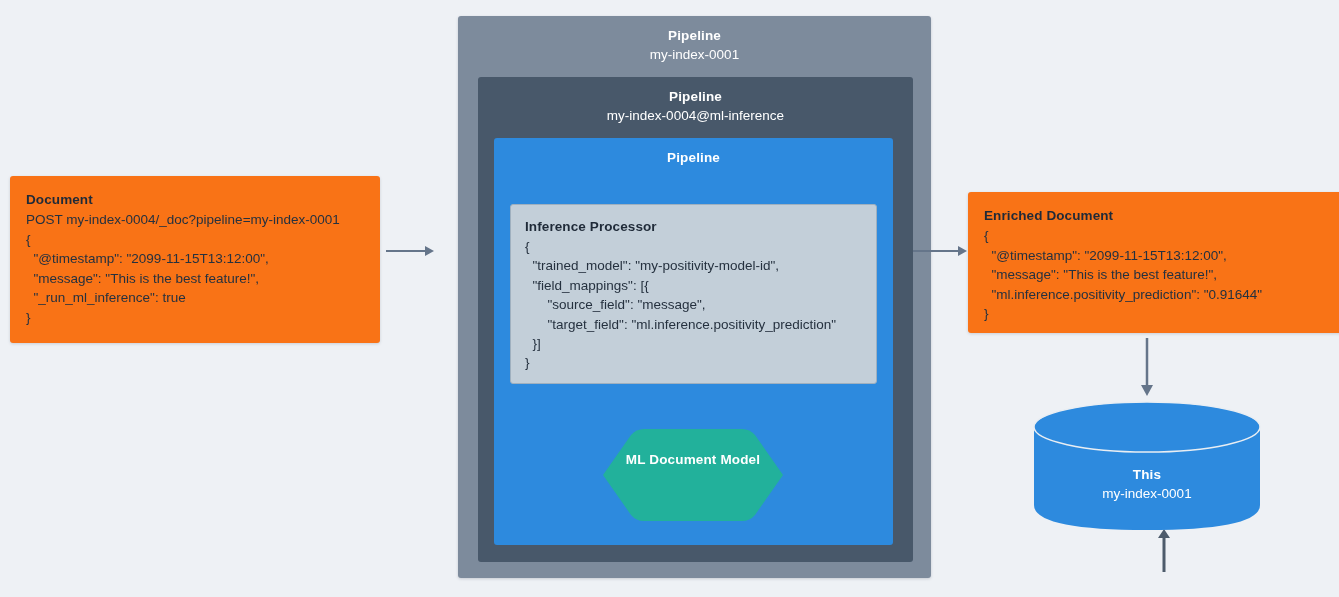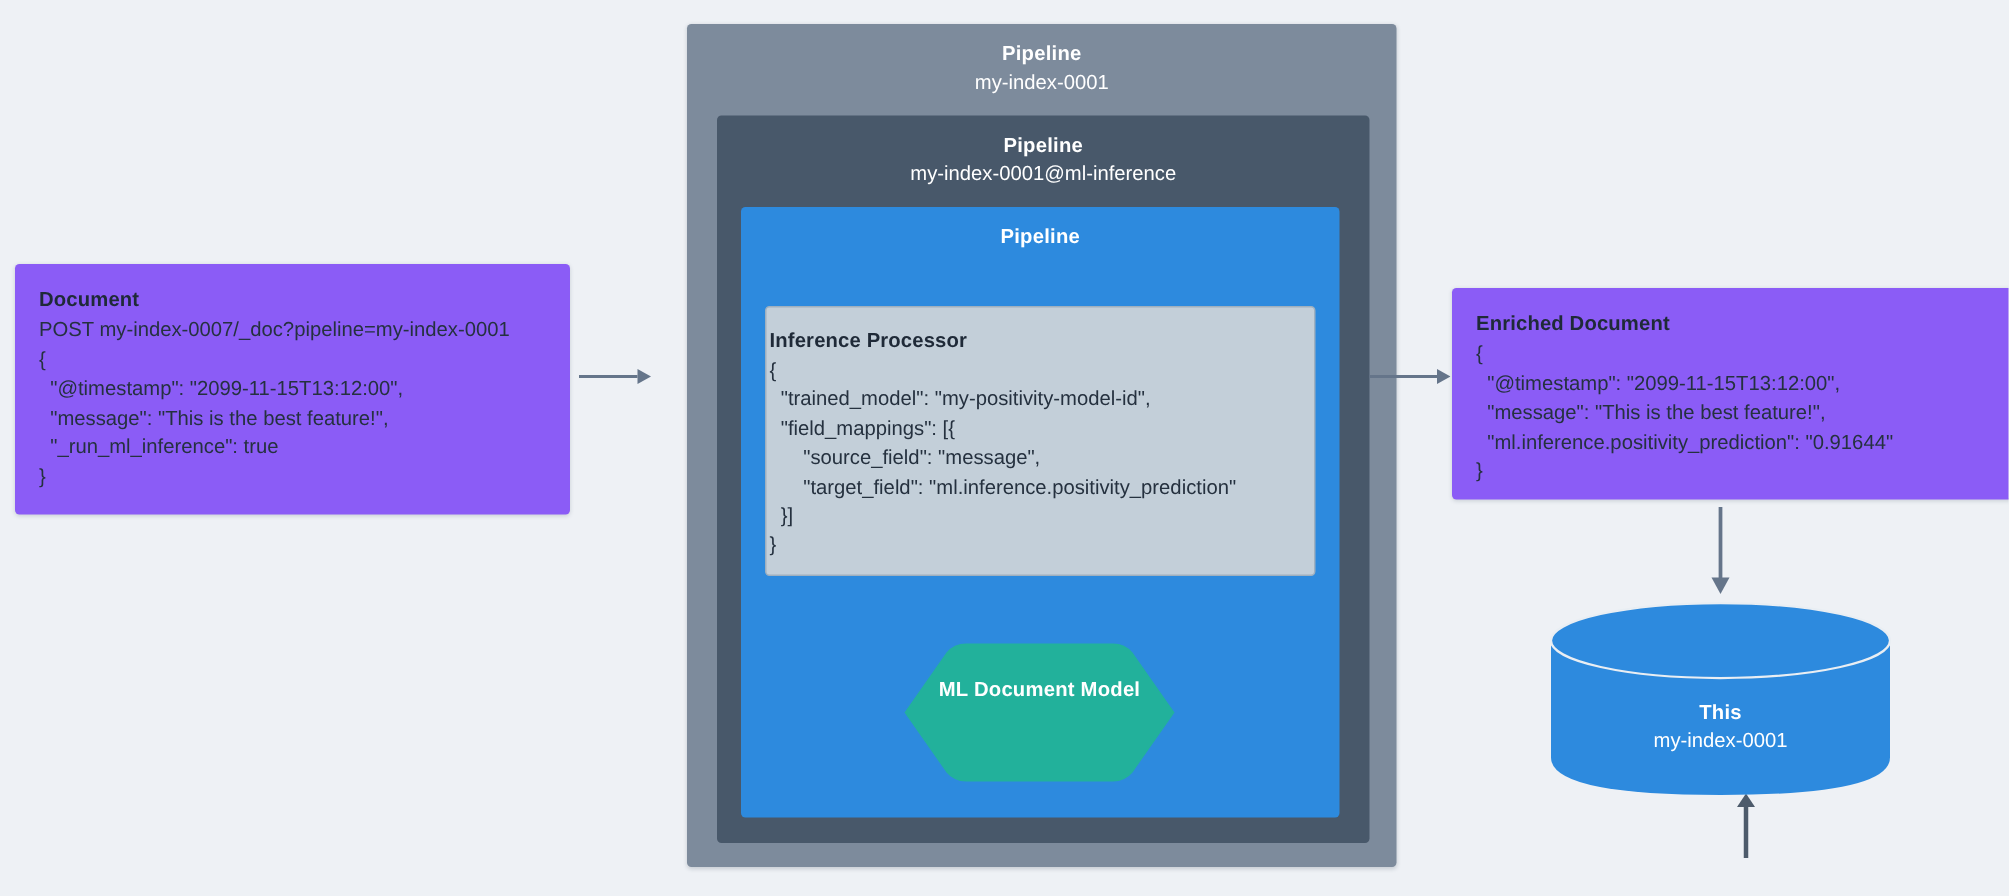--- a/index.html
+++ b/index.html
@@ -18,21 +18,21 @@
   }
 
   .canvas {
     position: absolute;
     inset: 0;
   }
 
   
   .doc-card {
     position: absolute;
-    background: #8b5cf6;
+    background: #f97316;
     border-radius: 3px;
     box-shadow: 0 1px 3px rgba(40, 55, 75, 0.18);
     box-sizing: border-box;
     padding: 14px 16px 16px 16px;
   }
   .doc-card .card-title {
     font-weight: bold;
     font-size: 13.5px;
     line-height: 20px;
     color: #1f2a38;
@@ -108,21 +108,21 @@
   #inference-processor {
     position: absolute;
     left: 16px;
     top: 66px;
     width: 367px;
     height: 180px;
     box-sizing: border-box;
     background: #c3cfd9;
     border: 1px solid #9fb0bf;
     border-radius: 3px;
-    padding: 12px 2px;
+    padding: 12px 14px;
   }
   #inference-processor .card-title {
     font-weight: bold;
     font-size: 13.5px;
     line-height: 20px;
     color: #1f2a38;
     letter-spacing: 0.1px;
   }
   #inference-processor .code-line {
     font-size: 13.5px;
@@ -211,21 +211,21 @@
   #arrow-enriched-to-index { left: 1138px; top: 338px; width: 18px; height: 58px; }
   #arrow-model-to-processor { left: 661px; top: 390px; width: 18px; height: 44px; }
 </style>
 </head>
 <body>
 
 <div class="canvas">
 
   <div class="doc-card" id="document-card">
     <div class="card-title">Document</div>
-    <div class="code-line">POST my-index-0007/_doc?pipeline=my-index-0001</div>
+    <div class="code-line">POST my-index-0004/_doc?pipeline=my-index-0001</div>
     <div class="code-line">{</div>
     <div class="code-line">  "@timestamp": "2099-11-15T13:12:00",</div>
     <div class="code-line">  "message": "This is the best feature!",</div>
     <div class="code-line">  "_run_ml_inference": true</div>
     <div class="code-line">}</div>
   </div>
 
   <div class="arrow" id="arrow-doc-to-pipeline">
     <svg viewBox="0 0 48 16" xmlns="http://www.w3.org/2000/svg">
       <line x1="0" y1="8" x2="39" y2="8" stroke="#65758a" stroke-width="2"></line>
@@ -235,21 +235,21 @@
 
   <div class="pipe-box" id="pipeline-outer">
     <div class="pipe-head">
       <div class="pipe-kind">Pipeline</div>
       <div class="pipe-name">my-index-0001</div>
     </div>
 
     <div class="pipe-box" id="pipeline-middle">
       <div class="pipe-head">
         <div class="pipe-kind">Pipeline</div>
-        <div class="pipe-name">my-index-0001@ml-inference</div>
+        <div class="pipe-name">my-index-0004@ml-inference</div>
       </div>
 
       <div class="pipe-box" id="pipeline-inner">
         <div class="pipe-head">
           <div class="pipe-kind">Pipeline</div>
         </div>
 
         <div id="inference-processor">
           <div class="card-title">Inference Processor</div>
           <div class="code-line">{</div>

